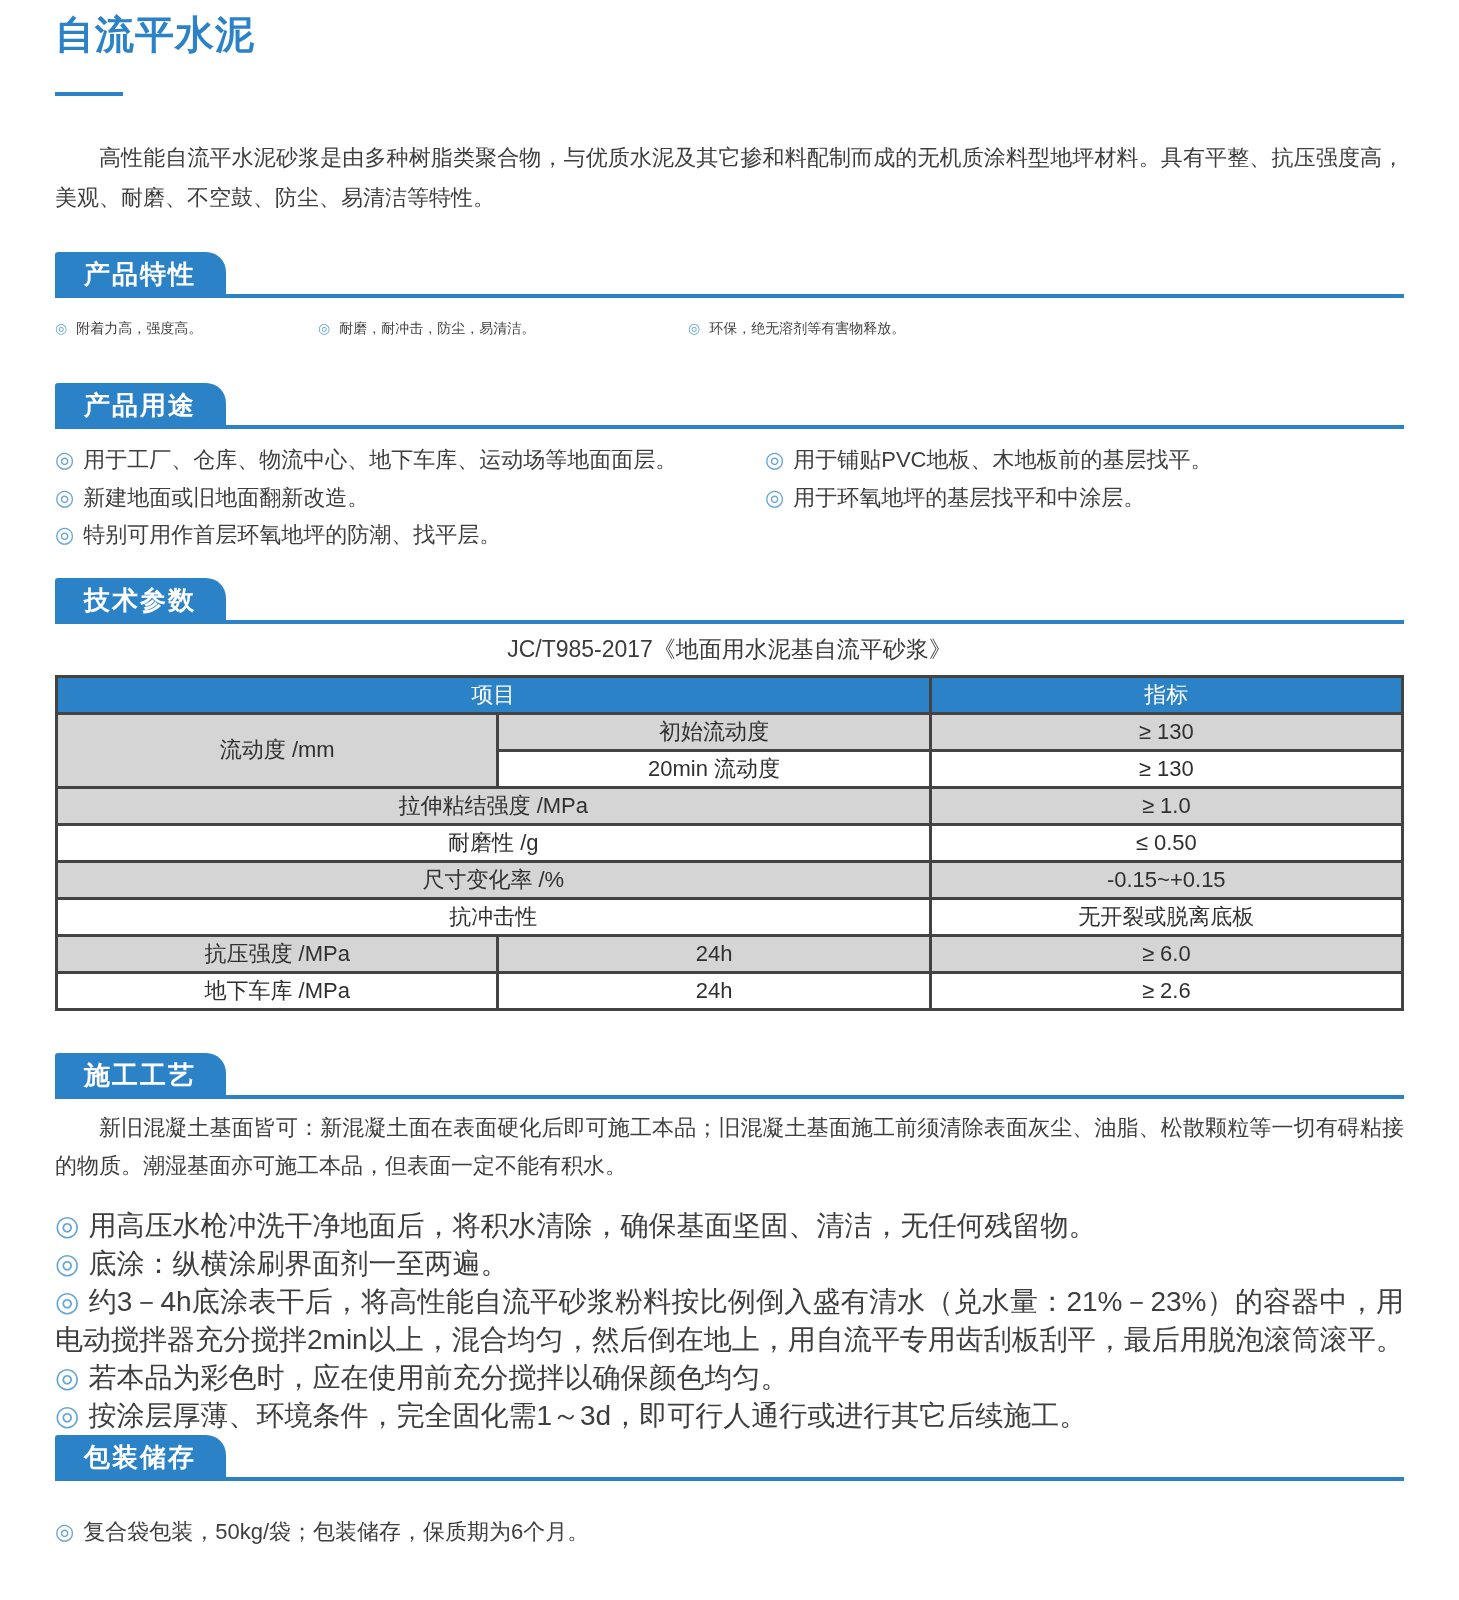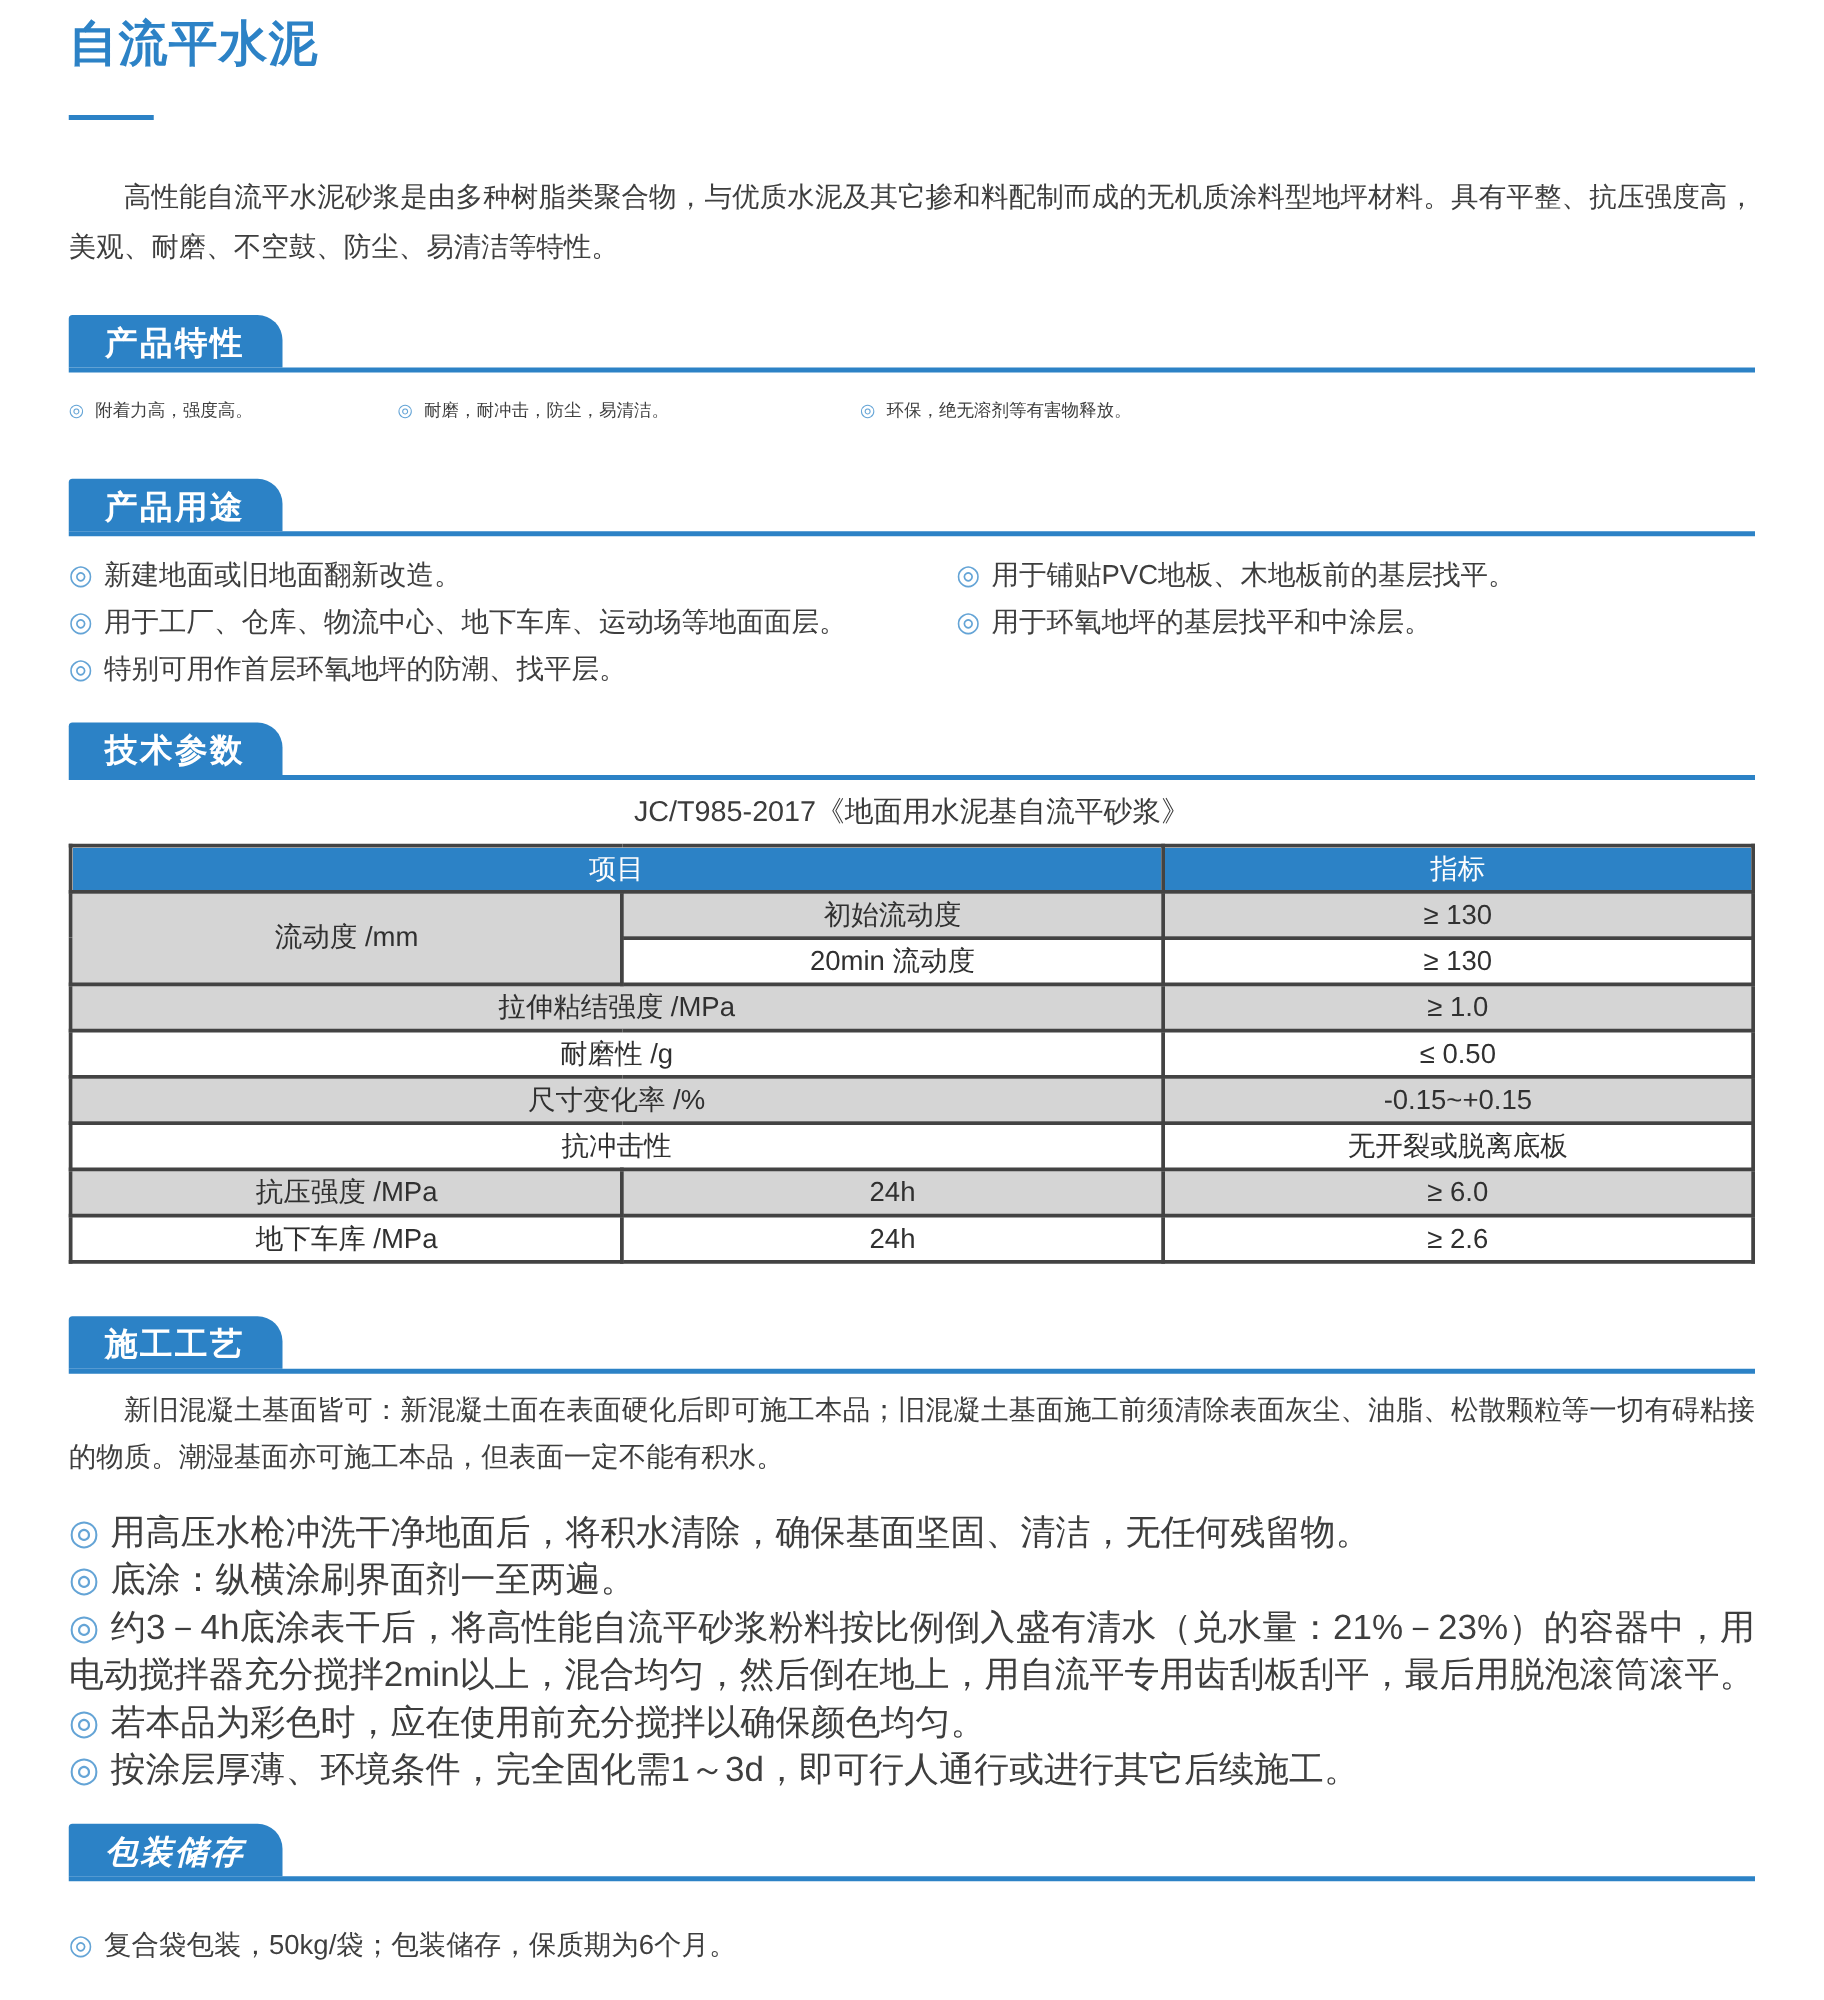--- a/index.html
+++ b/index.html
@@ -25,21 +25,21 @@
   .sec-head{border-bottom:4px solid var(--accent);line-height:0;}
   .sec-tab{
     display:inline-block;background:var(--accent);color:#ffffff;
     font-size:26px;font-weight:700;line-height:1;
     padding:9px 30px 7px 29px;border-radius:3px 20px 0 0;letter-spacing:2px;
   }
   .mt-feat{margin-top:34px;}
   .mt-uses{margin-top:40px;}
   .mt-tech{margin-top:24px;}
   .mt-proc{margin-top:42px;}
-  .mt-pack{margin-top:24px;font-style:italic;}
+  .mt-pack{}
 
   .bullet{color:var(--bullet);margin-right:9px;}
 
   .features-row{display:flex;margin-top:15px;font-size:14px;line-height:30px;}
   .feat-0{width:263px;}
   .feat-1{width:370px;}
 
   .uses{display:flex;margin-top:12px;font-size:22px;}
   .uses-left{width:710px;}
   .uses-right{flex:1;}
@@ -78,22 +78,22 @@
     <div class="feat-0"><span class="bullet">◎</span><span>附着力高，强度高。</span></div>
     <div class="feat-1"><span class="bullet">◎</span><span>耐磨，耐冲击，防尘，易清洁。</span></div>
     <div class="feat-2"><span class="bullet">◎</span><span>环保，绝无溶剂等有害物释放。</span></div>
   </div>
 
   <div class="sec-head mt-uses">
     <span class="sec-tab">产品用途</span>
   </div>
   <div class="uses">
     <div class="uses-left">
+      <div class="use-item"><span class="bullet">◎</span><span>用于工厂、仓库、物流中心、地下车库、运动场等地面面层。</span></div>
       <div class="use-item"><span class="bullet">◎</span><span>新建地面或旧地面翻新改造。</span></div>
-      <div class="use-item"><span class="bullet">◎</span><span>用于工厂、仓库、物流中心、地下车库、运动场等地面面层。</span></div>
       <div class="use-item"><span class="bullet">◎</span><span>特别可用作首层环氧地坪的防潮、找平层。</span></div>
     </div>
     <div class="uses-right">
       <div class="use-item"><span class="bullet">◎</span><span>用于铺贴PVC地板、木地板前的基层找平。</span></div>
       <div class="use-item"><span class="bullet">◎</span><span>用于环氧地坪的基层找平和中涂层。</span></div>
     </div>
   </div>
 
   <div class="sec-head mt-tech">
     <span class="sec-tab">技术参数</span>

